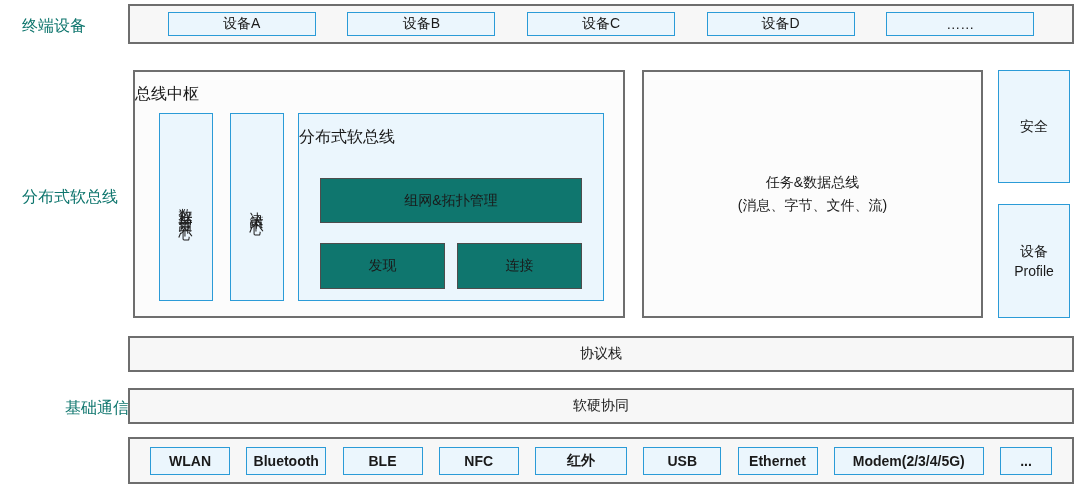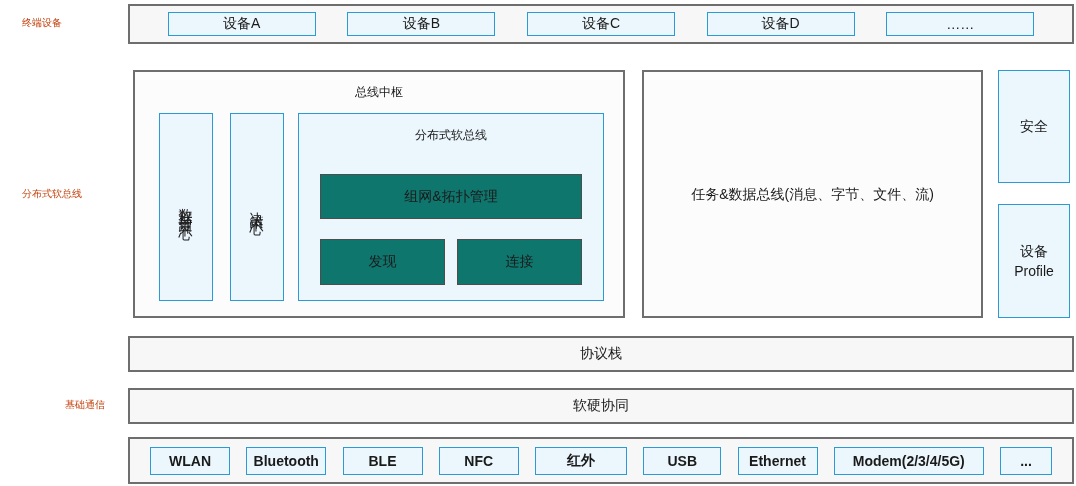--- a/index.html
+++ b/index.html
@@ -1,50 +1,50 @@
 <!DOCTYPE html>
 <html><head>
 <meta charset="utf-8">
 <style>
   html,body{margin:0;padding:0;background:#fff;}
   body{font-family:"Liberation Sans","DejaVu Sans",sans-serif;color:#1a1a1a;}
   .canvas{position:relative;width:1076px;height:486px;background:#fff;overflow:hidden;}
 
-  .side-label{position:absolute;font-size:10px;white-space:nowrap;color:#c2410c;}
+  .side-label{position:absolute;font-size:16px;white-space:nowrap;color:#0f766e;}
 
   .gray-box{position:absolute;box-sizing:border-box;border:2px solid #6e6e6e;background:#f7f7f7;}
   .gray-box.lighter{background:#fcfcfc;}
 
   .blue-box{box-sizing:border-box;border:1.5px solid #2b9bd7;background:#ebf6fd;
             display:flex;align-items:center;justify-content:center;font-size:14px;}
   .white-box{box-sizing:border-box;border:1.5px solid #4d4d4d;background:#0f766e;
              display:flex;align-items:center;justify-content:center;font-size:14px;}
 
   .device-row{position:absolute;left:128px;top:4px;width:946px;height:40px;
               display:flex;align-items:center;justify-content:space-evenly;padding:0 6px;}
   .device-box{width:148px;height:24px;}
 
   .bus-hub{left:133px;top:70px;width:492px;height:248px;}
-  .box-title{text-align:center;font-size:12px;padding-top:12px;}
+  .box-title{font-size:16px;padding-top:12px;}
 
   .vtext-box{position:absolute;top:41px;width:54px;height:188px;
              writing-mode:vertical-rl;text-orientation:upright;letter-spacing:3px;
              line-height:54px;text-align:center;}
   .vtext-1{left:24px;}
   .vtext-2{left:95px;}
 
   .interconnect{position:absolute;left:163px;top:41px;width:306px;height:188px;
                 box-sizing:border-box;border:1.5px solid #2b9bd7;background:#ebf6fd;display:block;}
   .interconnect .box-title{padding-top:13px;}
   .networking-box{margin:30px 21px 0;height:45px;}
   .dc-row{margin:20px 21px 0;display:flex;justify-content:space-between;}
   .dc-row .white-box{width:125px;height:46px;}
 
   .task-bus{left:642px;top:70px;width:341px;height:248px;
-            display:flex;flex-direction:row;align-items:center;justify-content:center;}
+            display:flex;flex-direction:column;align-items:center;justify-content:center;}
   .task-bus .line{font-size:14px;line-height:23px;text-align:center;}
 
   .security-box{position:absolute;left:998px;top:70px;width:72px;height:113px;}
   .profile-box{position:absolute;left:998px;top:204px;width:72px;height:114px;
                flex-direction:column;line-height:20px;}
 
   .h-bar{left:128px;top:336px;width:946px;height:36px;
          display:flex;align-items:center;justify-content:center;font-size:14px;}
   .h-bar2{top:388px;}
 

